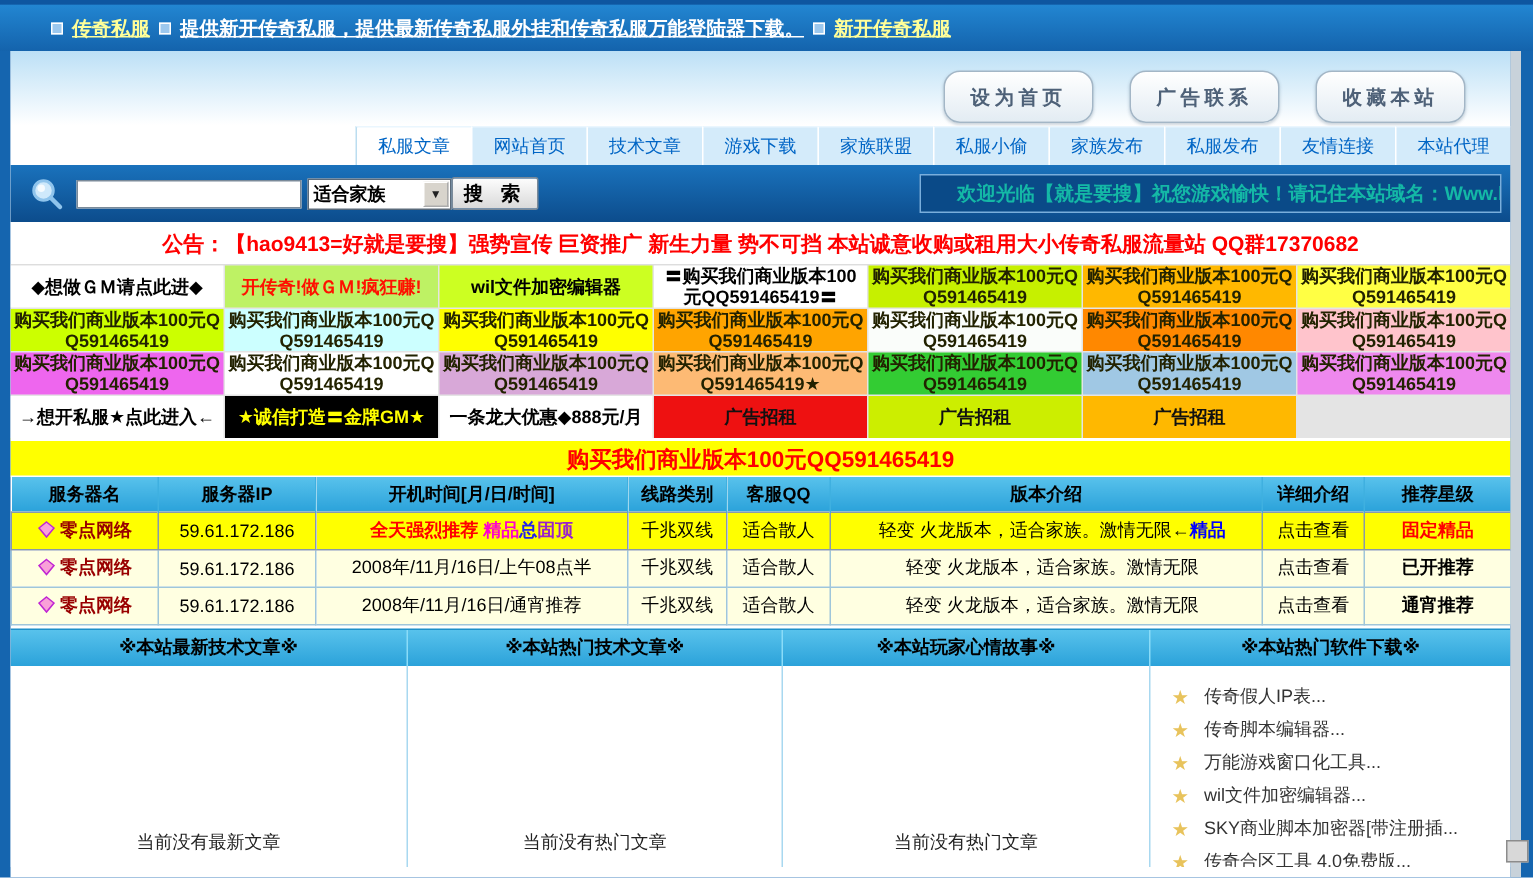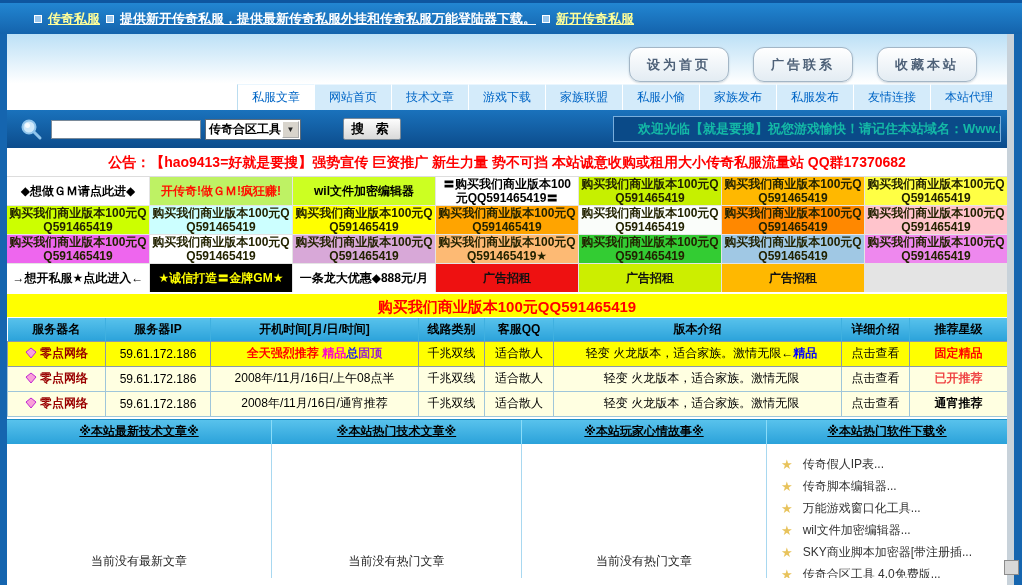--- a/index.html
+++ b/index.html
@@ -35,21 +35,21 @@
   
   .searchbar { height:38px; background:linear-gradient(#1A72BC,#0C4C8C); display:flex; align-items:center;
                padding-left:12px; position:relative; }
   .mag { flex:none; margin-right:8px; }
   .search-input { width:150px; height:19px; border:1px solid #7A8A99; background:#FFFFFF; font-size:12px; padding:0 3px; }
   .search-select { margin-left:4px; width:96px; height:21px; background:#FFFFFF; border:1px solid #5A6A7A;
                    display:flex; align-items:center; cursor:pointer; }
   .search-select .lbl { flex:1; font-size:12px; font-weight:bold; color:#000; padding-left:3px; white-space:nowrap; overflow:hidden; }
   .search-select .arr { width:17px; height:17px; margin-right:1px; background:#D8D4CC; border:1px outset #FFFFFF;
                         font-size:8px; color:#222; display:flex; align-items:center; justify-content:center; }
-  .search-btn { margin-left:42px; width:58px; height:22px; background:linear-gradient(#FDFDFD,#D9D9D9);
+  .search-btn { width:58px; height:22px; background:linear-gradient(#FDFDFD,#D9D9D9);
                 border:1px solid #7A8A99; border-radius:2px; font-size:13px; font-weight:bold; letter-spacing:4px;
                 color:#000; cursor:pointer; }
   .welcome { position:absolute; right:6px; top:6px; width:388px; height:26px; line-height:24px;
              background:#0A4A88; border:1px solid #79AEDC; color:#14b8a6; font-weight:bold; font-size:13px;
              text-align:left; padding-left:24px; white-space:nowrap; overflow:hidden; }
 
   
   .announce { height:28px; line-height:28px; text-align:center; color:#FF0000; font-weight:bold;
               font-size:14px; background:#FFFFFF; white-space:nowrap; overflow:hidden; }
 
@@ -77,21 +77,21 @@
   .seg-bold { font-weight:bold; }
   .v-tag { color:#0000FF; font-weight:bold; }
   .c-detail { cursor:pointer; }
   .c-star { font-weight:bold; }
   .gem { vertical-align:-2px; margin-right:3px; }
 
   
   .bheaders { display:flex; height:25px; margin-top:2px; background:linear-gradient(#58C2EC,#2BA2DA);
               border-top:1px solid #1E90C8; }
   .bh { display:flex; align-items:center; justify-content:center; font-size:12px; font-weight:bold; color:#000;
-        border-right:1px solid #8ADCF8; white-space:nowrap;text-decoration:underline; }
+        border-right:1px solid #8ADCF8; white-space:nowrap; }
   .bh1 { width:265px; } .bh2 { width:250px; } .bh3 { width:245px; } .bh4 { width:240px; border-right:none; }
   .bcontent { display:flex; height:134px; background:#FFFFFF; }
   .bcol { position:relative; border-right:1px solid #A8D8F0; }
   .bcol:last-child { border-right:none; }
   .empty-msg { position:absolute; bottom:8px; left:0; width:100%; text-align:center; font-size:12px; color:#222222; }
   .dl-list { padding:10px 0 0 14px; overflow:hidden; height:134px; }
   .dl-item { height:22px; display:flex; align-items:center; font-size:12px; color:#333333; cursor:pointer; white-space:nowrap; }
   .dl-star { color:#E8C35C; margin-right:10px; font-size:13px; }
 </style>
 </head>
@@ -129,21 +129,21 @@
   </div>
 
   <div class="searchbar">
     <svg class="mag" width="24" height="24" viewBox="0 0 24 24">
       <circle cx="10" cy="10" r="6.5" fill="#CFE9FB" stroke="#8FC4EC" stroke-width="2"></circle>
       <circle cx="8.5" cy="8.5" r="2.5" fill="#FFFFFF" opacity="0.8"></circle>
       <line x1="15" y1="15" x2="21" y2="21" stroke="#8FC4EC" stroke-width="3" stroke-linecap="round"></line>
     </svg>
     <input class="search-input" type="text" value="" style="">
     <div class="search-select">
-      <span class="lbl">传奇合区工具</span>
+      <span class="lbl">适合家族</span>
       <span class="arr">▼</span>
     </div>
     <button class="search-btn">搜 索</button>
     <div class="welcome">欢迎光临【就是要搜】祝您游戏愉快！请记住本站域名：Www.hao9</div>
   </div>
 
   <div class="announce">公告：【hao9413=好就是要搜】强势宣传 巨资推广 新生力量 势不可挡 本站诚意收购或租用大小传奇私服流量站 QQ群17370682</div>
 
   <div class="ads">
     <div class="ad" style="background-color: rgb(255, 255, 255); color: rgb(0, 0, 0);">◆想做ＧＭ请点此进◆</div>
@@ -226,21 +226,21 @@
           </svg><span>零点网络</span>
         </td>
         <td>59.61.172.186</td>
         <td>2008年/11月/16日/上午08点半</td>
         <td>千兆双线</td>
         <td>适合散人</td>
         <td class="c-version">
           <span>轻变 火龙版本，适合家族。激情无限</span><span class="v-tag"></span>
         </td>
         <td class="c-detail">点击查看</td>
-        <td class="c-star" style="color: #ef4444; margin-top: 37px;">已开推荐</td>
+        <td class="c-star" style="color: #000000; margin-top: 37px;">已开推荐</td>
       </tr>
       <tr class="row-alt">
         <td class="c-name">
           <svg class="gem" width="12" height="12" viewBox="0 0 12 12">
             <polygon points="6,1 11,5 6,11 1,5" fill="#F9A0D8" stroke="#C026D3" stroke-width="1"></polygon>
           </svg><span>零点网络</span>
         </td>
         <td>59.61.172.186</td>
         <td>2008年/11月/16日/通宵推荐</td>
         <td>千兆双线</td>

